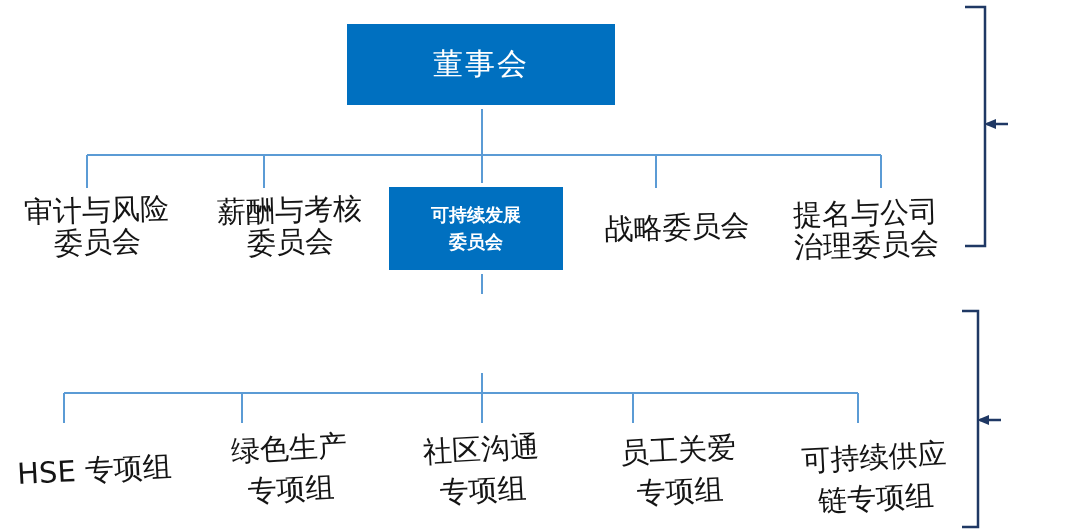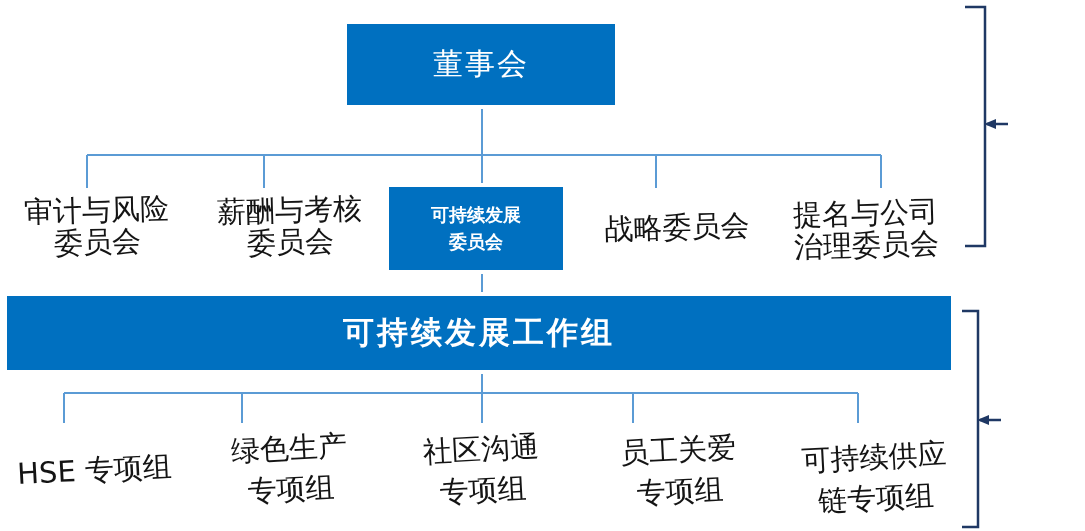--- a/index.html
+++ b/index.html
@@ -108,21 +108,20 @@
 委员会</div>
 
   <div id="committee-box" class="blue-box">可持续发展
 委员会</div>
 
   <div id="label-strategy" class="node-label row2">战略委员会</div>
 
   <div id="label-nomination" class="node-label row2">提名与公司
 治理委员会</div>
 
-  <div id="workgroup-bar" class="blue-box">可持续发展工作组</div>
 
   <div id="label-hse" class="node-label row3">HSE 专项组</div>
 
   <div id="label-green" class="node-label row3">绿色生产
 专项组</div>
 
   <div id="label-community" class="node-label row3">社区沟通
 专项组</div>
 
   <div id="label-employee" class="node-label row3">员工关爱

